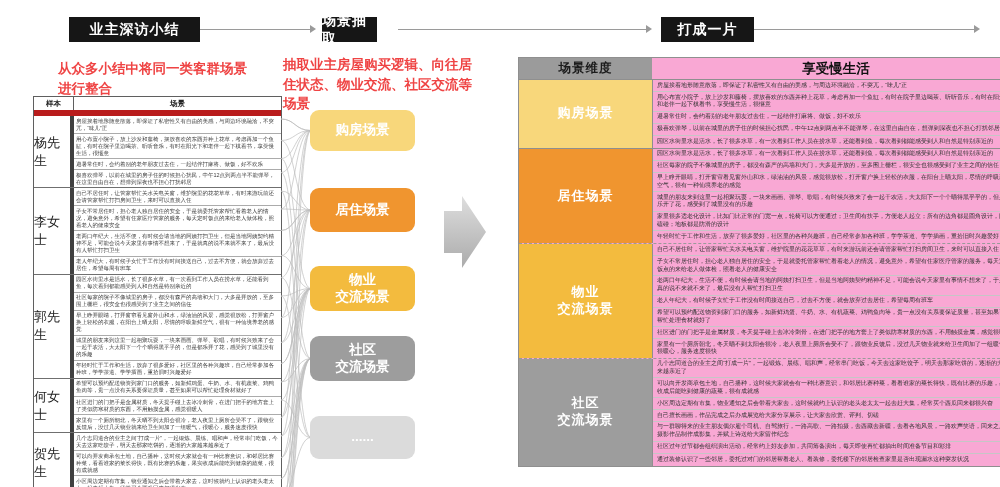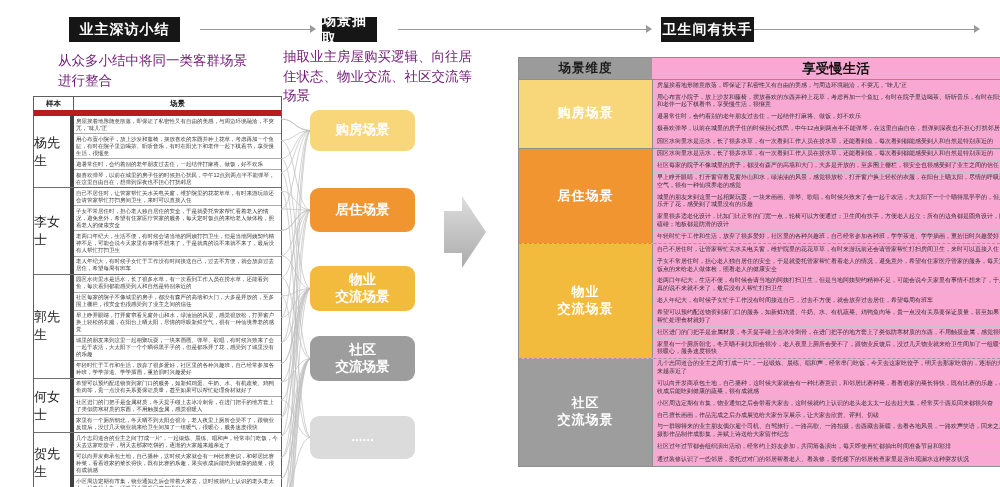--- a/index.html
+++ b/index.html
@@ -5,21 +5,21 @@
   html,body{margin:0;padding:0}
   body{width:1000px;height:487px;position:relative;background:#fff;overflow:hidden;
        font-family:"Liberation Sans","DejaVu Sans",sans-serif;}
   
   .stage{position:absolute;top:17px;height:25px;background:#161616;color:#fff;
          font-weight:bold;font-size:14px;display:flex;align-items:center;justify-content:center;
          letter-spacing:1px;}
   .hline{position:absolute;top:29px;height:1px;background:#9a9a9a;}
   .ah{position:absolute;top:25px;width:0;height:0;border-left:6px solid #9a9a9a;
       border-top:4px solid transparent;border-bottom:4px solid transparent;}
-  .desc{position:absolute;font-size:13.5px;color:#701a75;line-height:1.45;font-weight:400;}
+  .desc{position:absolute;font-size:13.5px;color:#ef4444;line-height:1.45;font-weight:700;margin-top:8px;}
   
   .lt{position:absolute;left:33px;top:96px;width:249px;border:1px solid #5f5f5f;background:#fff;box-sizing:border-box;}
   .lt-header{display:flex;border-bottom:6px solid #b91c1c;height:13px;font-size:7.5px;font-weight:bold;color:#222;}
   .lt-h-sample{width:40px;border-right:1px solid #5f5f5f;display:flex;align-items:center;justify-content:center;box-sizing:border-box;}
   .lt-h-scene{flex:1;display:flex;align-items:center;justify-content:center;}
   .lt-group{display:flex;border-bottom:1px solid #6f6f6f;}
   .lt-group:last-child{border-bottom:none;}
   .lt-name{width:40px;border-right:4px solid #404040;display:flex;align-items:center;justify-content:center;
            font-size:13px;color:#222;box-sizing:border-box;}
   .lt-rows{flex:1;display:flex;flex-direction:column;}
@@ -43,27 +43,27 @@
   .rt-label{width:133px;color:#fff;font-weight:bold;font-size:13px;display:flex;flex-direction:column;
             align-items:center;justify-content:center;line-height:1.3;letter-spacing:1px;}
   .rt-rows{flex:1;display:flex;flex-direction:column;border-left:1px solid #8f8f8f;}
   .rt-row{font-size:6px;color:#333;padding:1.5px 4px;border-bottom:1px solid #c6c6c6;
           display:flex;align-items:center;min-height:12px;line-height:1.3;box-sizing:border-box;}
   .rt-row:last-child{border-bottom:none;}
 </style>
 </head>
 <body>
 
-<div class="stage" style="left:69px;width:111px;">业主深访小结</div>
+<div class="stage" style="left:69px;width:131px;">业主深访小结</div>
 <div class="hline" style="left:200px;width:114px;"></div>
 <div class="ah" style="left:310px;"></div>
 <div class="stage" style="left:322px;width:55px;">场景抽取</div>
 <div class="hline" style="left:398px;width:252px;"></div>
 <div class="ah" style="left:646px;"></div>
-<div class="stage" style="left:661px;width:93px;">卫生间有扶手</div>
+<div class="stage" style="left:661px;width:93px;">打成一片</div>
 <div class="hline" style="left:754px;width:222px;"></div>
 <div class="ah" style="left:974px;"></div>
 
 <div class="desc" style="left:58px;top:51px;width:200px;">从众多小结中将同一类客群场景进行整合</div>
 <div class="desc" style="left:283px;top:47px;width:194px;">抽取业主房屋购买逻辑、向往居住状态、物业交流、社区交流等场景</div>
 
 <div class="lt">
   <div class="lt-header">
     <div class="lt-h-sample">样本</div>
     <div class="lt-h-scene">场景</div>

